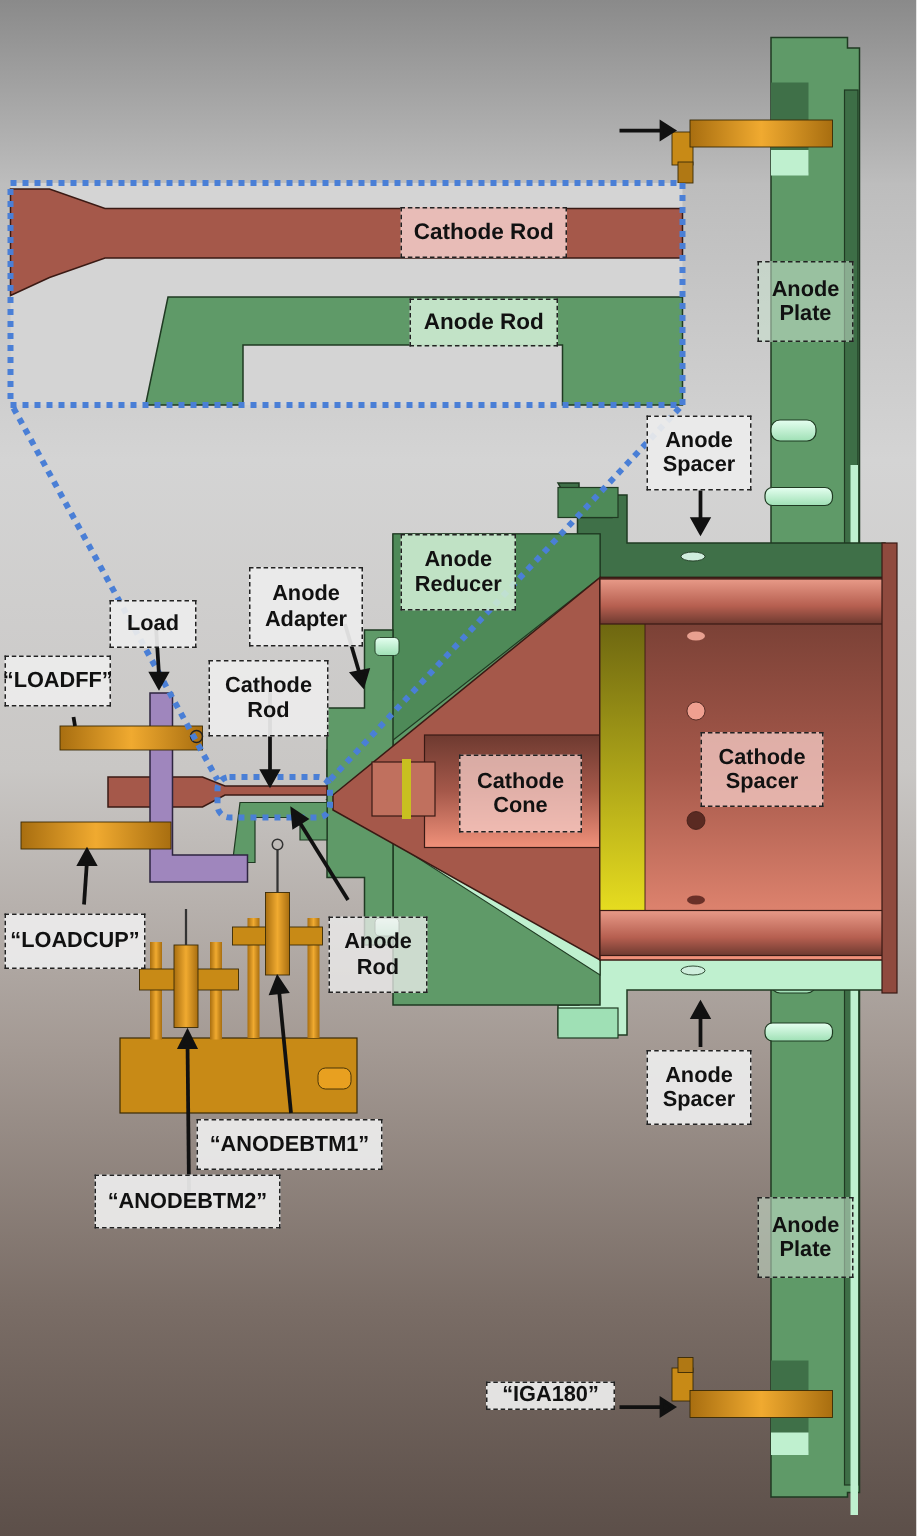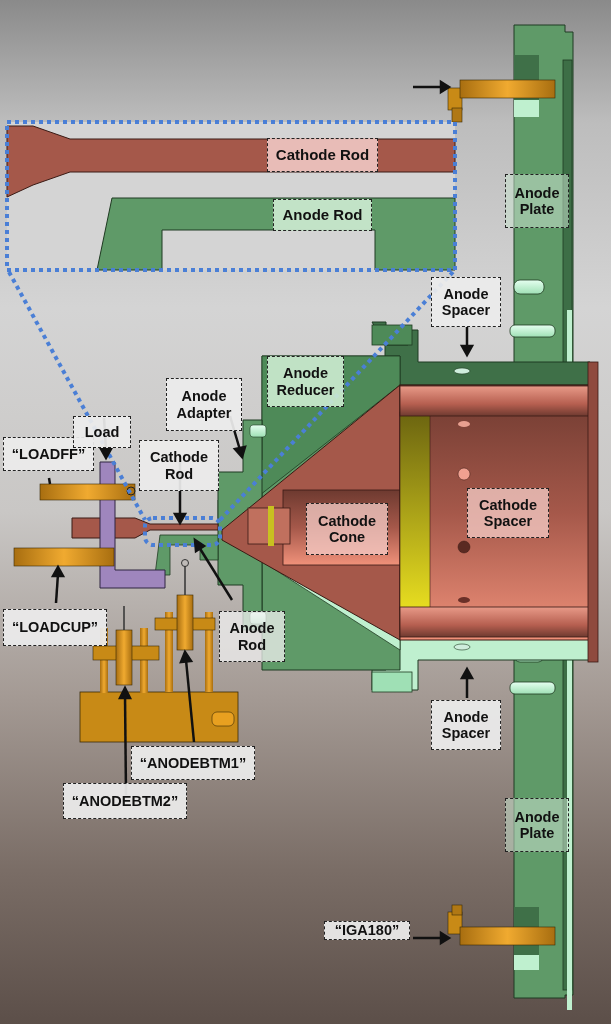--- a/index.html
+++ b/index.html
@@ -182,38 +182,38 @@
         <path d="M185 652 L181 662 L191 661 Z"></path>
     <line x1="126" y1="795" x2="125" y2="695"></line>
         <path d="M125 688 L120 698 L130 698 Z"></path>
   </g>
 </svg>
 
 <div class="lbl pink" style="left:267px;top:138px;width:111px;height:34px;font-size:15px;">Cathode Rod</div>
 <div class="lbl green" style="left:273px;top:199px;width:99px;height:32px;font-size:15px;">Anode Rod</div>
 
 <div class="lbl" style="left:324px;top:921px;width:86px;height:19px;">“IGA180”</div>
-<div class="lbl" style="left:3px;top:437px;width:91px;height:34px;">“LOADFF”</div>
-<div class="lbl" style="left:3px;top:609px;width:104px;height:37px;">“LOADCUP”</div>
+<div class="lbl" style="left:3px;top:437px;width:71px;height:34px;">“LOADFF”</div>
+<div class="lbl" style="left:3px;top:609px;width:94px;height:37px;">“LOADCUP”</div>
 <div class="lbl" style="left:131px;top:746px;width:124px;height:34px;">“ANODEBTM1”</div>
 <div class="lbl" style="left:63px;top:783px;width:124px;height:36px;">“ANODEBTM2”</div>
 
 <div class="lbl green2" style="left:505px;top:174px;width:64px;height:54px;">Anode
 Plate</div>
 <div class="lbl green2" style="left:505px;top:798px;width:64px;height:54px;">Anode
 Plate</div>
 <div class="lbl" style="left:431px;top:277px;width:70px;height:50px;">Anode
 Spacer</div>
 <div class="lbl" style="left:431px;top:700px;width:70px;height:50px;">Anode
 Spacer</div>
 <div class="lbl green" style="left:267px;top:356px;width:77px;height:51px;">Anode
 Reducer</div>
 <div class="lbl" style="left:166px;top:378px;width:76px;height:53px;">Anode
 Adapter</div>
-<div class="lbl" style="left:73px;top:416px;width:58px;height:32px;">Load</div>
+<div class="lbl" style="left:73px;top:400px;width:58px;height:32px;">Load</div>
 <div class="lbl" style="left:139px;top:440px;width:80px;height:51px;">Cathode
 Rod</div>
 <div class="lbl pink2" style="left:306px;top:503px;width:82px;height:52px;">Cathode
 Cone</div>
 <div class="lbl pink2" style="left:467px;top:488px;width:82px;height:50px;">Cathode
 Spacer</div>
 <div class="lbl white2" style="left:219px;top:611px;width:66px;height:51px;">Anode
 Rod</div>
 </div>
 

